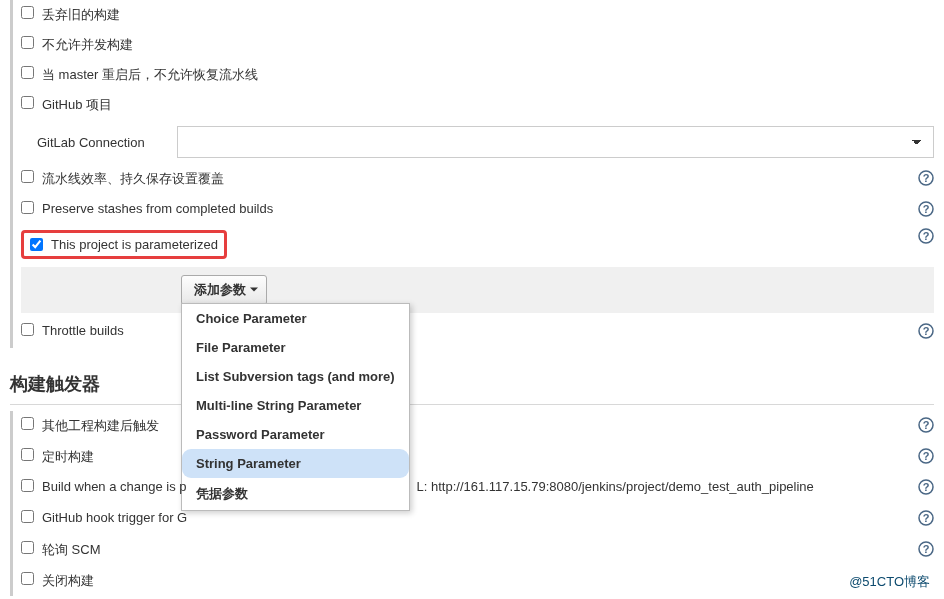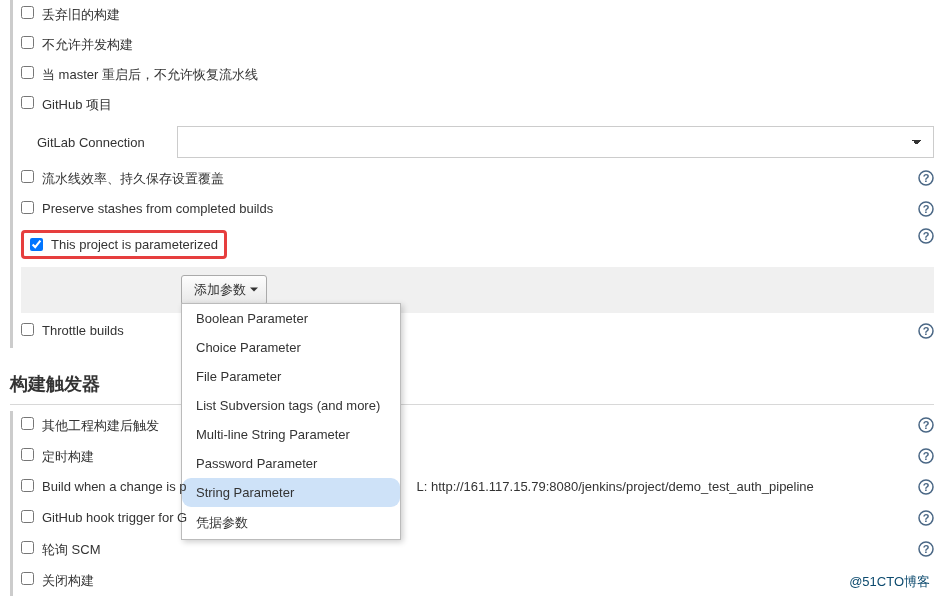--- a/index.html
+++ b/index.html
@@ -71,20 +71,21 @@
       background-image: linear-gradient(45deg, transparent 50%, #333 50%), linear-gradient(135deg, #333 50%, transparent 50%);
       background-position: calc(100% - 16px) center, calc(100% - 11px) center;
       background-size: 5px 5px, 5px 5px;
       background-repeat: no-repeat;
     }
     .param-section {
       background: #f0f0f0;
       padding: 8px 0 8px 160px;
       margin: 4px 0;
       position: relative;
+      font-weight: bold;
     }
     .dropdown-btn {
       background: linear-gradient(#fdfdfd, #e8e8e8);
       border: 1px solid #aaa;
       border-radius: 3px;
       padding: 5px 20px 5px 12px;
       font-size: 13px;
       cursor: pointer;
       position: relative;
       display: inline-block;
@@ -208,21 +209,20 @@
     </span>
   </div>
 
   <div class="param-section">
     <span class="dropdown-btn">
       <span>添加参数</span>
     </span>
 
     <div class="dropdown-menu" id="param-menu">
 
-    <div class="dropdown-item">Boolean Parameter</div>
         <div class="dropdown-item">Choice Parameter</div>
         <div class="dropdown-item">File Parameter</div>
         <div class="dropdown-item">List Subversion tags (and more)</div>
         <div class="dropdown-item">Multi-line String Parameter</div>
         <div class="dropdown-item">Password Parameter</div>
         <div class="dropdown-item highlighted">String Parameter</div>
         <div class="dropdown-item">凭据参数</div>
       </div>
   </div>
 

